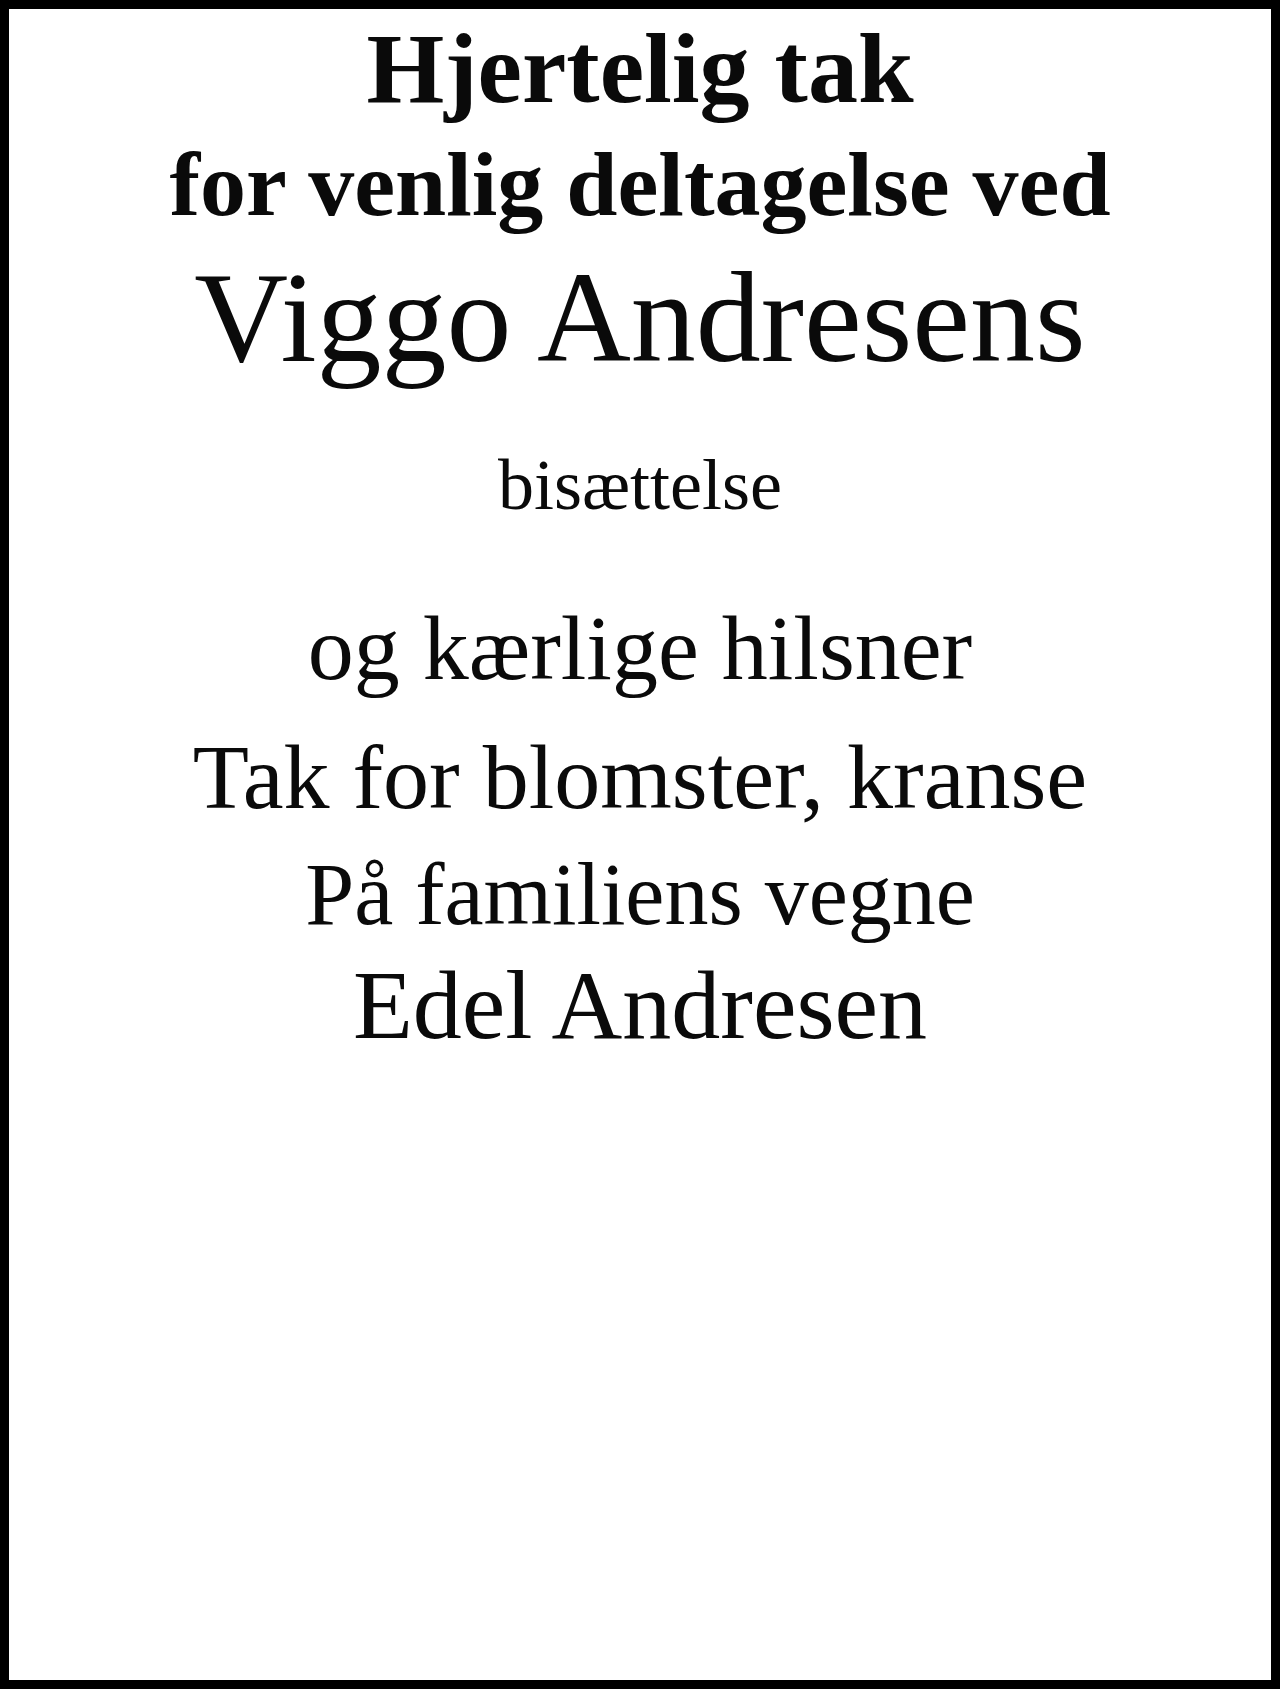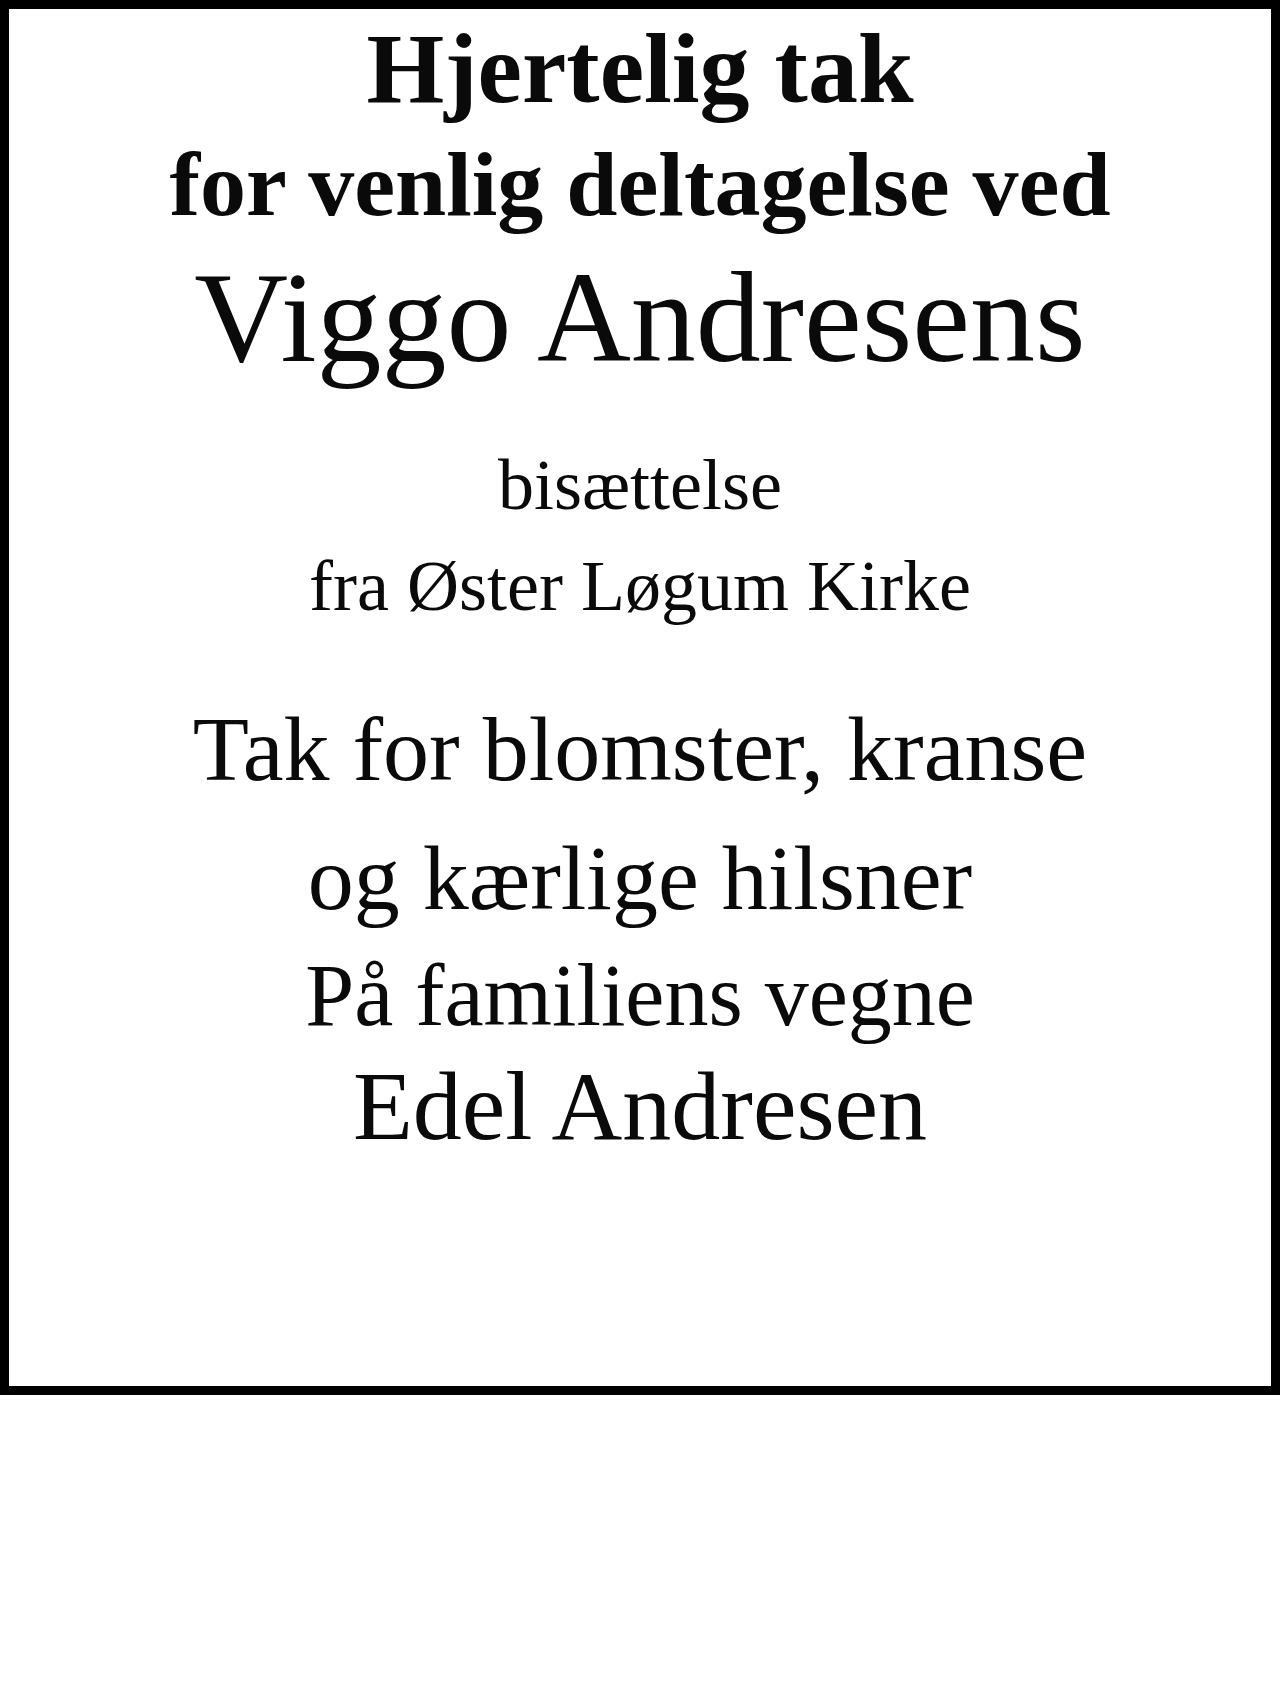--- a/index.html
+++ b/index.html
@@ -3,21 +3,21 @@
 <meta charset="utf-8">
 <style>
   html, body {
     margin: 0;
     padding: 0;
     background: #ffffff;
   }
   .card {
     box-sizing: border-box;
     width: 1280px;
-    height: 1395px;
+    height: 1689px;
     background: #ffffff;
     border: 9px solid #000000;
     display: flex;
     flex-direction: column;
     align-items: center;
     text-align: center;
     font-family: "Liberation Serif", serif;
     color: #0a0a0a;
     overflow: hidden;
   }
@@ -72,24 +72,23 @@
 
 <div class="card">
   <p class="title">Hjertelig tak</p>
 
   <p class="intro">for venlig deltagelse ved</p>
 
   <p class="name">Viggo Andresens</p>
 
   <div class="ceremony">
     <p>bisættelse</p>
-    <p>fra Øster Løgum Kirke</p>
   </div>
 
   <div class="thanks">
+    <p>og kærlige hilsner</p>
     <p>Tak for blomster, kranse</p>
-    <p>og kærlige hilsner</p>
   </div>
 
   <p class="closing">På familiens vegne</p>
 
   <p class="signature">Edel Andresen</p>
 </div>
 
 </body></html>

